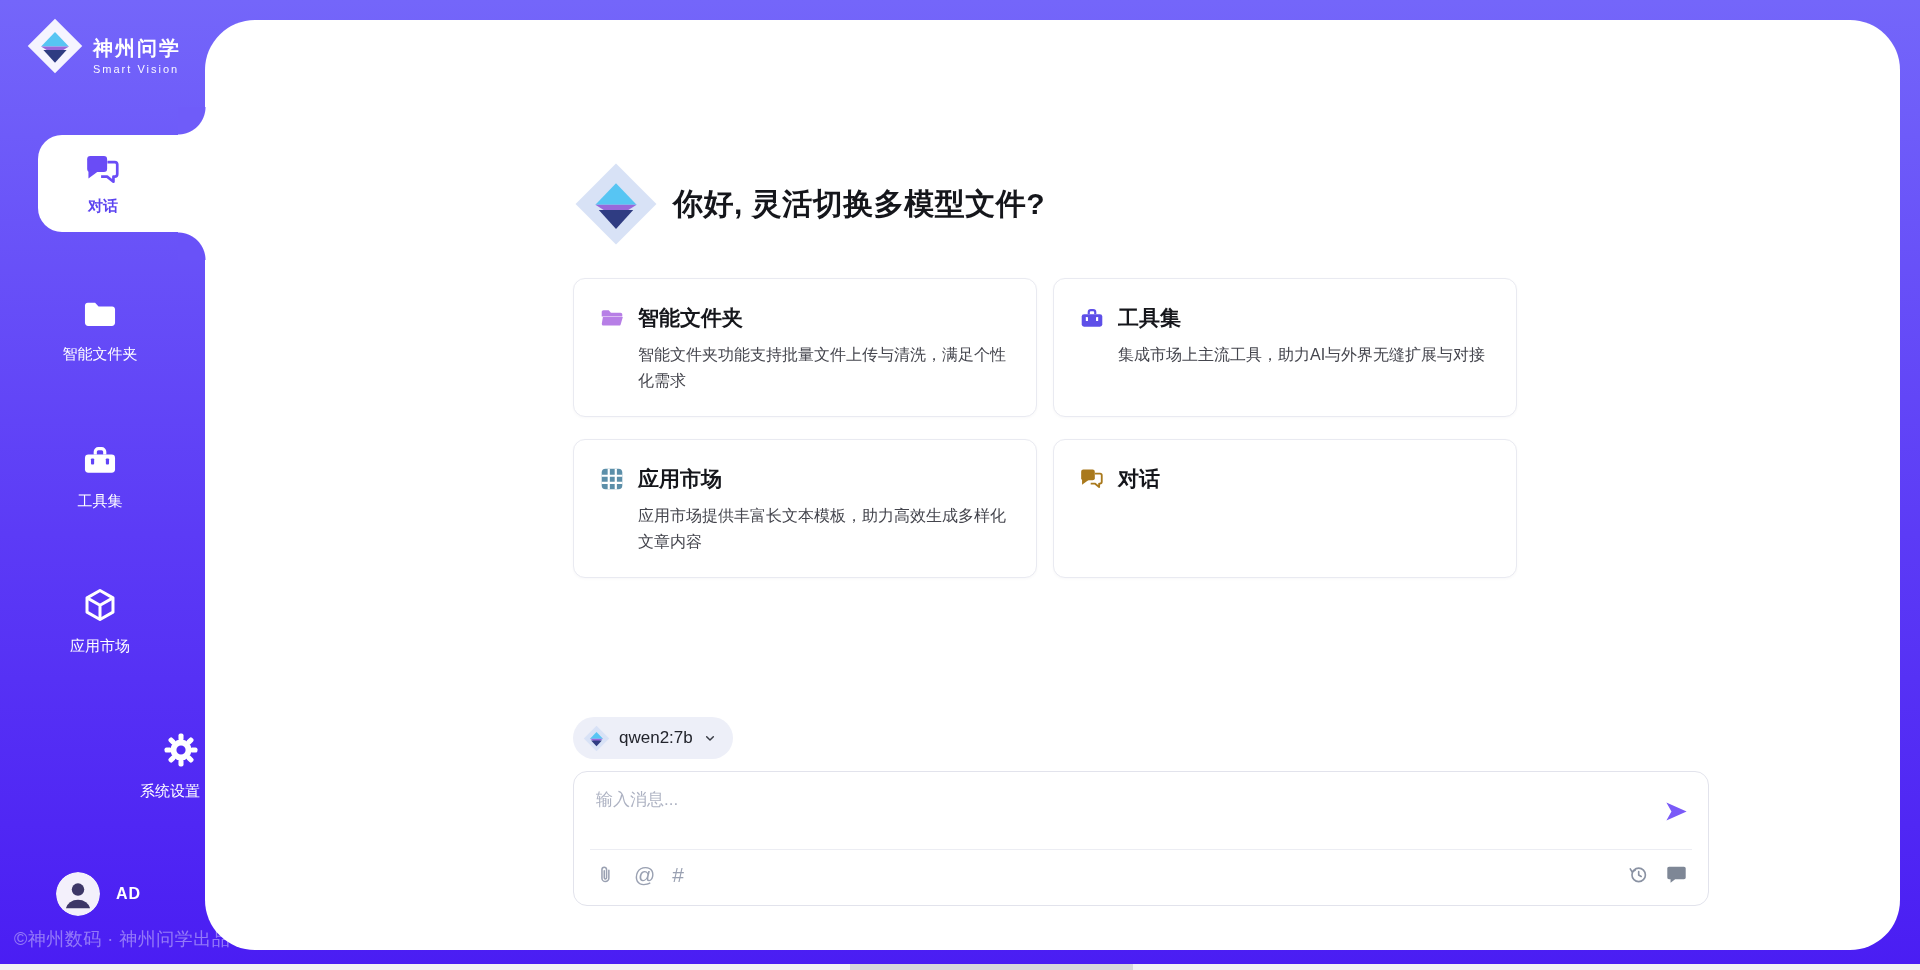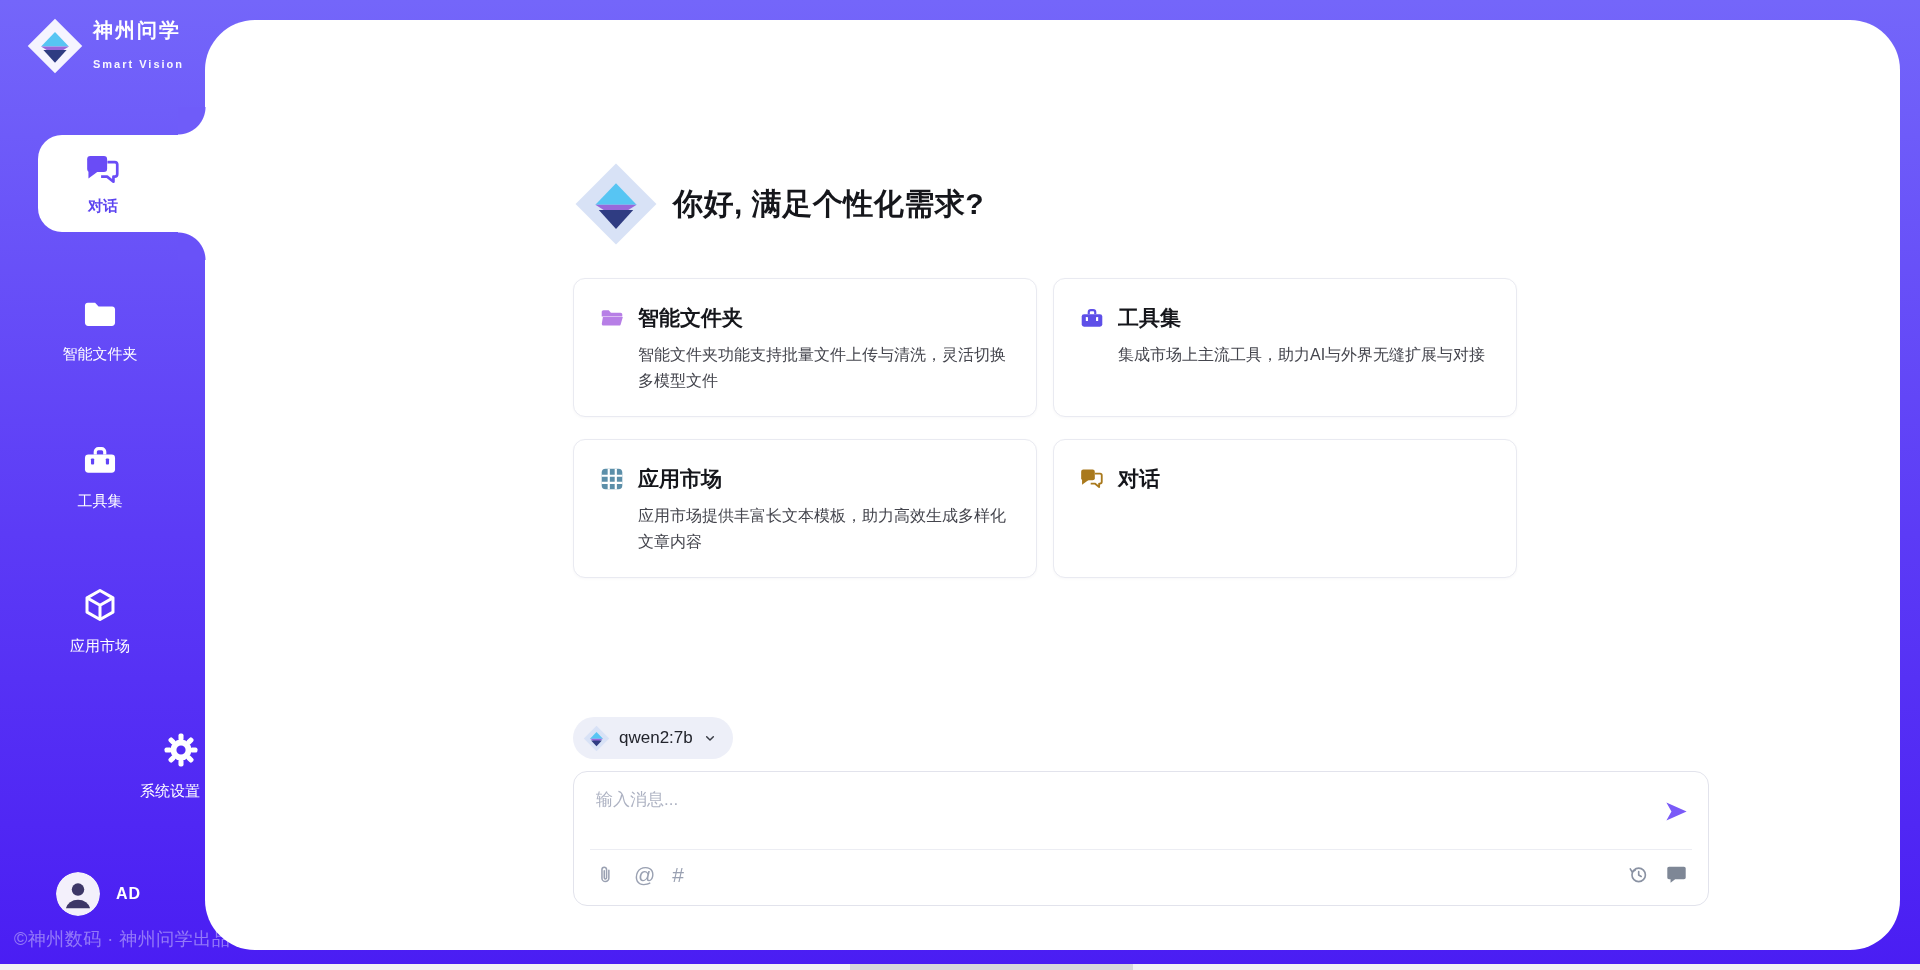--- a/index.html
+++ b/index.html
@@ -45,24 +45,24 @@
               font-family:inherit; font-size:17px; color:#333; }
   .composer textarea::placeholder { color:#ADB2C2; }
   .send-btn { position:absolute; right:18px; top:26px; width:27px; height:27px; cursor:pointer; }
   .comp-divider { position:absolute; left:16px; right:16px; top:77px; height:1px; background:#ECEDF3; }
   .tools-left { position:absolute; left:20px; top:91px; display:flex; gap:17px; align-items:center; }
   .tools-right { position:absolute; right:20px; top:91px; display:flex; gap:15px; align-items:center; }
   .tool-ico { width:23px; height:23px; cursor:pointer; }
   .glyph { font-size:21px; line-height:23px; color:#9AA1B2; cursor:pointer; }
 
   
-  .logo { position:absolute; left:26px; top:17px; display:flex; align-items:flex-start; gap:9px; color:#fff; }
+  .logo { position:absolute; left:26px; top:17px; display:flex; align-items:flex-end; gap:9px; color:#fff; }
   .logo svg { width:58px; height:58px; }
   .brand-name { font-size:20px; font-weight:bold; letter-spacing:2px; }
-  .brand-sub { font-size:11px; letter-spacing:2px; font-weight:700; margin-top:14px; opacity:.95; }
+  .brand-sub { font-size:11px; letter-spacing:2px; font-weight:400; margin-top:1px; opacity:.95; }
 
   .active-tab { position:absolute; left:38px; top:135px; width:168px; height:97px;
                 background:#fff; border-radius:24px 0 0 24px; cursor:pointer; }
   .active-tab::before { content:""; position:absolute; right:0; top:-28px; width:28px; height:28px;
                 background:radial-gradient(28px at 0 0, #6F5CF9 27px, #fff 28px); }
   .active-tab::after  { content:""; position:absolute; right:0; top:97px; width:28px; height:28px;
                 background:radial-gradient(28px at 0 100%, #6952F8 27px, #fff 28px); }
   .tab-inner { width:130px; height:100%; display:flex; flex-direction:column;
                align-items:center; justify-content:center; gap:8px; }
   .tab-inner svg { width:38px; height:38px; }
@@ -92,33 +92,33 @@
   <div class="panel">
     <div class="content">
 
       <div class="greeting">
         <svg viewBox="0 0 100 100">
           <polygon points="50,3 97,50 50,97 3,50" fill="#D8E2F6"></polygon>
           <polygon points="50,26 74,51 26,51" fill="#57C5F3"></polygon>
           <polygon points="26,51 74,51 50,66" fill="#9868DB"></polygon>
           <polygon points="30,57 70,57 50,79" fill="#2F3C82"></polygon>
         </svg>
-        <h1>你好, 满足个性化需求?</h1>
+        <h1>你好, 灵活切换多模型文件?</h1>
       </div>
 
       <div class="cards">
 
         <div class="card">
           <svg class="card-icon" viewBox="0 0 24 24">
             <path d="M2.5 6.5c0-.9.7-1.6 1.6-1.6h4.9l2 2.2h8.9c.9 0 1.6.7 1.6 1.6v1.8H2.5z" fill="#B77FE6"></path>
             <path d="M3.6 11h18.4l-2 6.9c-.2.7-.8 1.1-1.5 1.1H4.1c-1 0-1.7-.9-1.5-1.9z" fill="#B77FE6"></path>
           </svg>
           <div>
             <div class="card-title">智能文件夹</div>
-            <div class="card-desc">智能文件夹功能支持批量文件上传与清洗，灵活切换多模型文件</div>
+            <div class="card-desc">智能文件夹功能支持批量文件上传与清洗，满足个性化需求</div>
           </div>
         </div>
 
         <div class="card">
           <svg class="card-icon" viewBox="0 0 24 24">
             <path d="M9 8.5V6.8c0-1.1.9-2 2-2h2c1.1 0 2 .9 2 2v1.7" fill="none" stroke="#5E4FE8" stroke-width="2"></path>
             <rect x="2.5" y="8.5" width="19" height="11.5" rx="2.2" fill="#5E4FE8"></rect>
             <rect x="6.3" y="11" width="2" height="3.8" rx=".6" fill="#fff"></rect>
             <rect x="15.7" y="11" width="2" height="3.8" rx=".6" fill="#fff"></rect>
           </svg>

